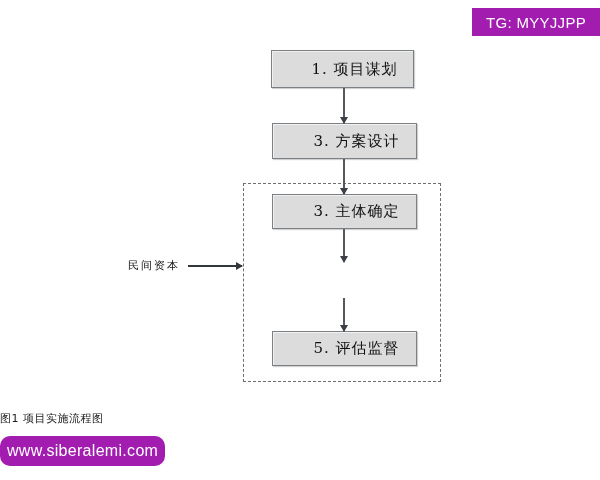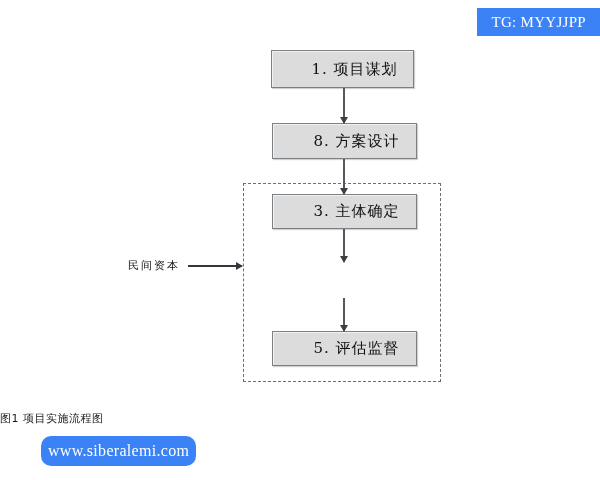--- a/index.html
+++ b/index.html
@@ -12,29 +12,28 @@
     width: 600px;
     height: 480px;
     background: #ffffff;
     overflow: hidden;
     font-family: "Liberation Serif", "DejaVu Serif", serif;
   }
 
   
   .wm-badge {
     position: absolute;
-    background: #3b82f6;
+    background: #a21caf;
     color: #ffffff;
-    font-family: Liberation Serif, serif;
+    font-family: Liberation Sans, sans-serif;
     display: flex;
     align-items: center;
     justify-content: center;
     letter-spacing: 0.3px;
     white-space: nowrap;
-    margin-left: 41px;
   }
   #wm-top {
     right: 0;
     top: 8px;
     height: 28px;
     padding: 0 14px;
     font-size: 15px;
   }
   #wm-bottom {
     left: 0;
@@ -152,21 +151,21 @@
 <div id="page">
 
   <div id="wm-top" class="wm-badge">TG: MYYJJPP</div>
 
   <div id="dashed-region"></div>
 
   <div id="node-1" class="node">
     <span>1. 项目谋划</span>
   </div>
   <div id="node-2" class="node">
-    <span>8. 方案设计</span>
+    <span>3. 方案设计</span>
   </div>
   <div id="node-3" class="node">
     <span>3. 主体确定</span>
   </div>
   <div id="node-5" class="node">
     <span>5. 评估监督</span>
   </div>
 
   <div id="conn-1" class="connector"></div>
   <div id="conn-2" class="connector"></div>

